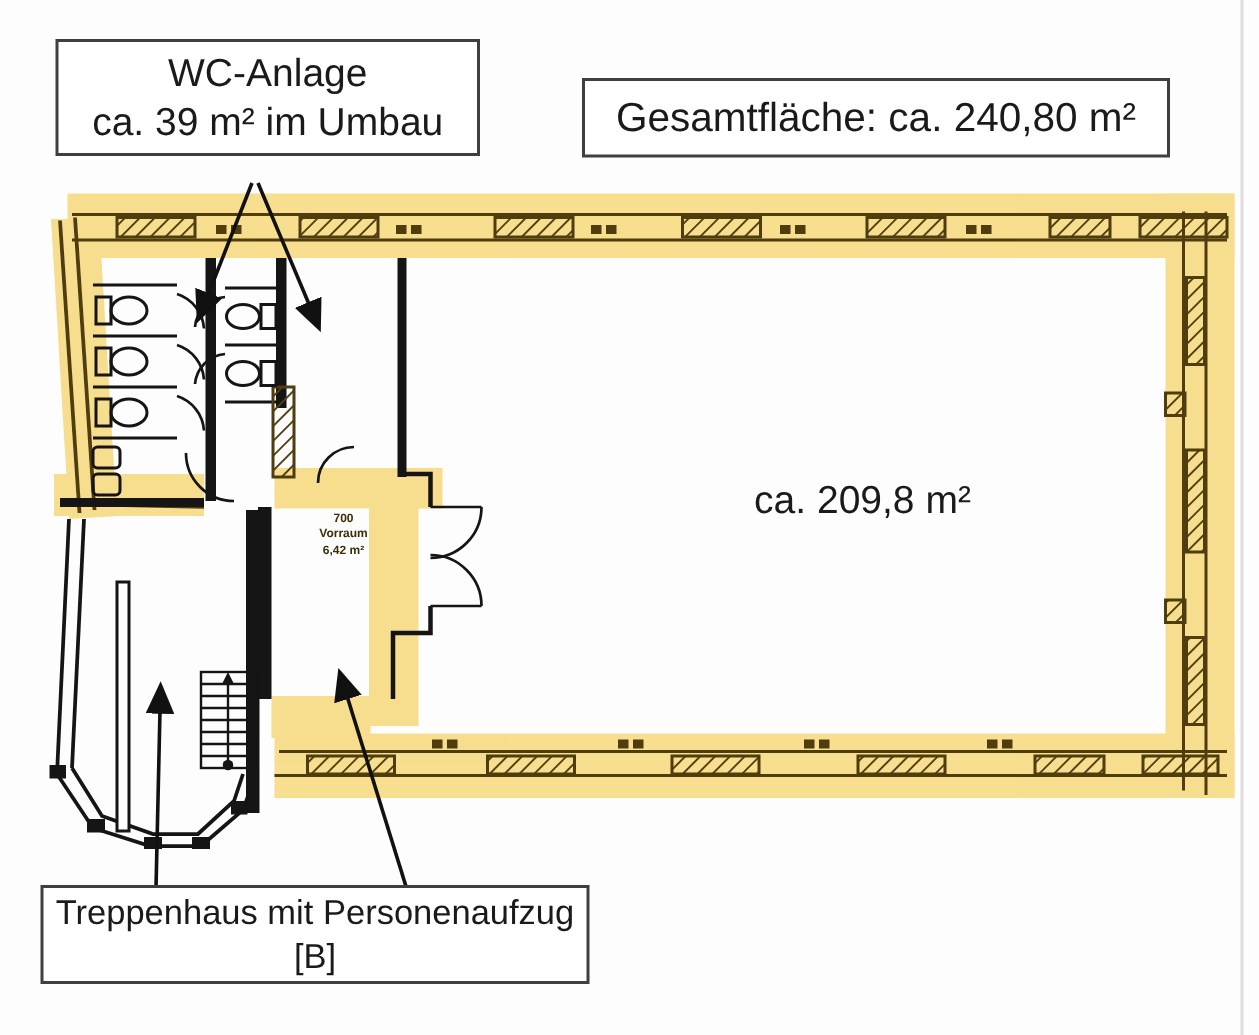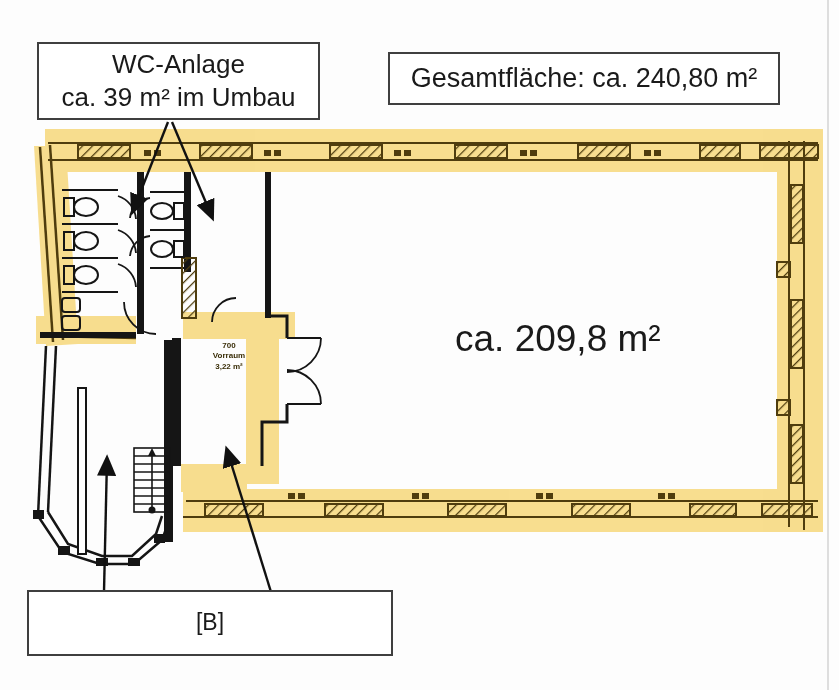--- a/index.html
+++ b/index.html
@@ -26,26 +26,26 @@
   .plan-svg{position:absolute;left:0;top:0;}
   .label-box{
     position:absolute;
     background:#ffffff;
     border:2px solid var(--box-border);
     display:flex;flex-direction:column;justify-content:center;align-items:center;
     text-align:center;
     box-sizing:border-box;
     line-height:1.28;
   }
-  .label-box.wc{left:37px;top:42px;width:283px;height:78px;font-size:26px;}
+  .label-box.wc{left:37px;top:26px;width:283px;height:78px;font-size:26px;}
   .label-box.total{left:388px;top:52px;width:392px;height:53px;font-size:27px;}
   .label-box.stairs{left:27px;top:590px;width:366px;height:66px;font-size:23px;}
   .area-text{
     position:absolute;left:455px;top:318px;width:240px;
-    font-size:37px;
+    font-size:26px;text-align:center;
   }
   .vorraum-label{
     position:absolute;left:200px;top:341px;width:58px;
     font-size:8px;font-weight:bold;color:#3a2e08;
     text-align:center;line-height:1.3;
   }
   .page-edge{
     position:absolute;left:827px;top:0;width:2px;height:690px;
     background:#dedede;
   }
@@ -235,21 +235,22 @@
 
   <div class="label-box total">
     <div>Gesamtfläche: ca. 240,80 m²</div>
   </div>
 
   <div class="area-text">ca. 209,8 m²</div>
 
   <div class="vorraum-label">
     <div>700</div>
     <div>Vorraum</div>
-    <div>3,22 m²</div>
+    <div>6,42 m²</div>
   </div>
 
   <div class="label-box stairs">
+    <div>Treppenhaus mit Personenaufzug</div>
     <div>[B]</div>
   </div>
 
   <div class="page-edge"></div>
 </div>
 
 </body></html>

